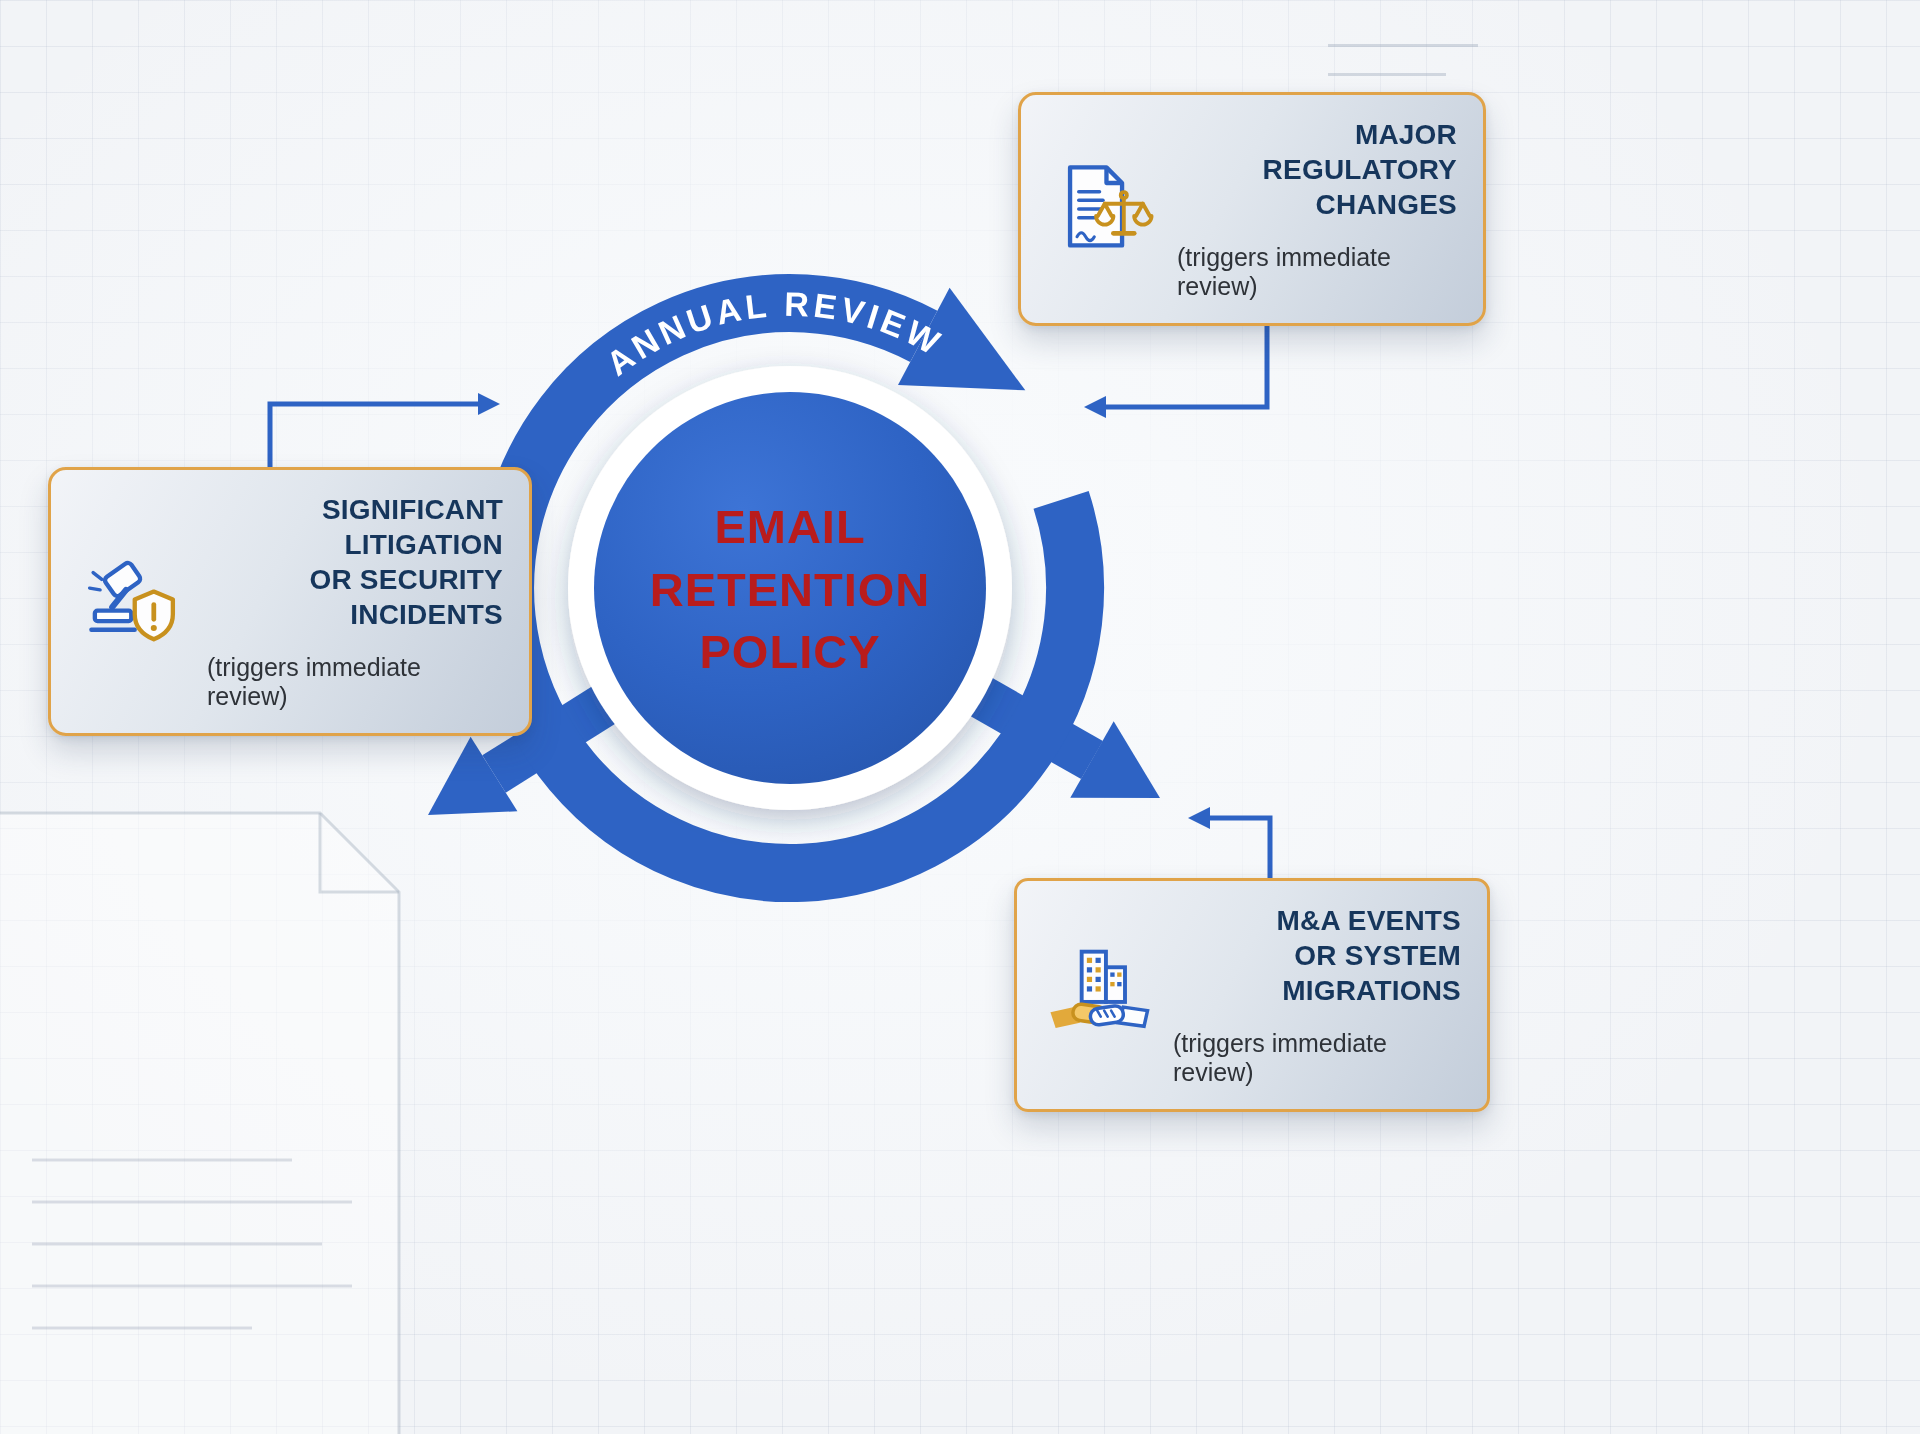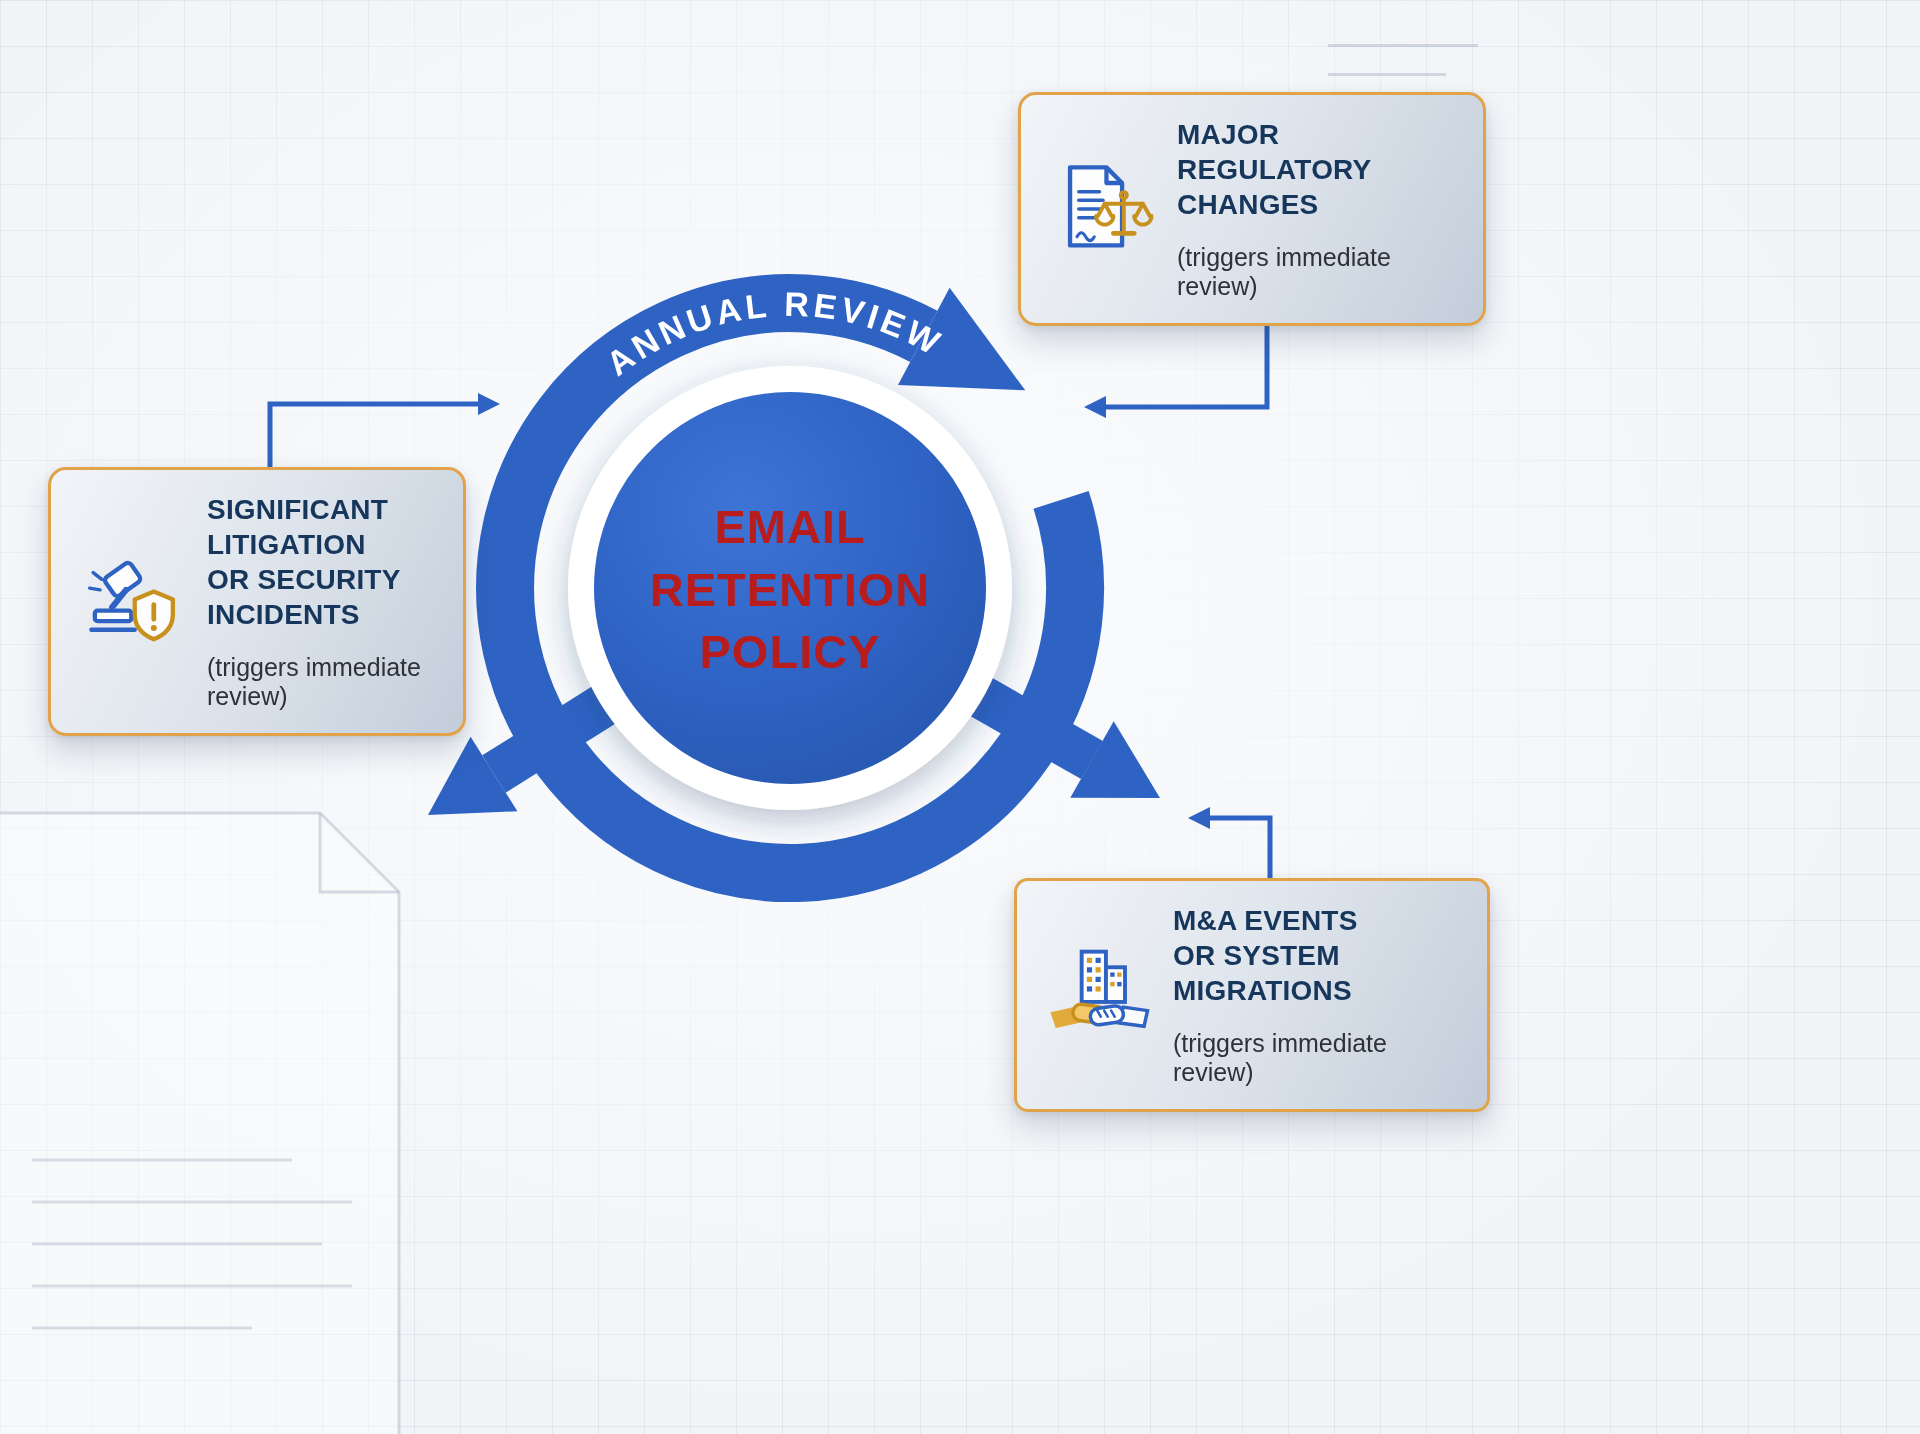--- a/index.html
+++ b/index.html
@@ -42,27 +42,27 @@
 
   
   .info-box {
     position:absolute; display:flex; align-items:center; gap:18px;
     padding:22px 26px;
     border:3px solid #E0A349; border-radius:18px;
     background:linear-gradient(118deg, #F2F4F8 0%, #E0E6ED 45%, #C3CDDA 100%);
     box-shadow:0 16px 30px rgba(35,55,90,0.18), 0 3px 8px rgba(35,55,90,0.10);
   }
   .box-regulatory { left:1018px; top:92px;  width:468px; min-height:204px; }
-  .box-litigation { left:48px;   top:467px; width:418px; min-height:240px; }
+  .box-litigation { left:48px;   top:467px; width:484px; min-height:240px; }
   .box-ma         { left:1014px; top:878px; width:476px; min-height:224px;border-radius:14px; }
 
   .box-icon { width:112px; flex:0 0 112px; display:flex; align-items:center; justify-content:center; }
   .box-title {
     font-size:28px; font-weight:700; color:#16365C;
-    line-height:1.25; letter-spacing:0.2px; white-space:pre-line;
+    line-height:1.25; letter-spacing:0.2px; white-space:pre-line;text-align:right;
   }
   .box-subtitle { font-size:25px; color:#2E3238; margin-top:21px; }
 </style>
 </head>
 <body>
 
 <div class="canvas">
 
   <div class="grid-layer"></div>
   <div class="sheen-layer"></div>

